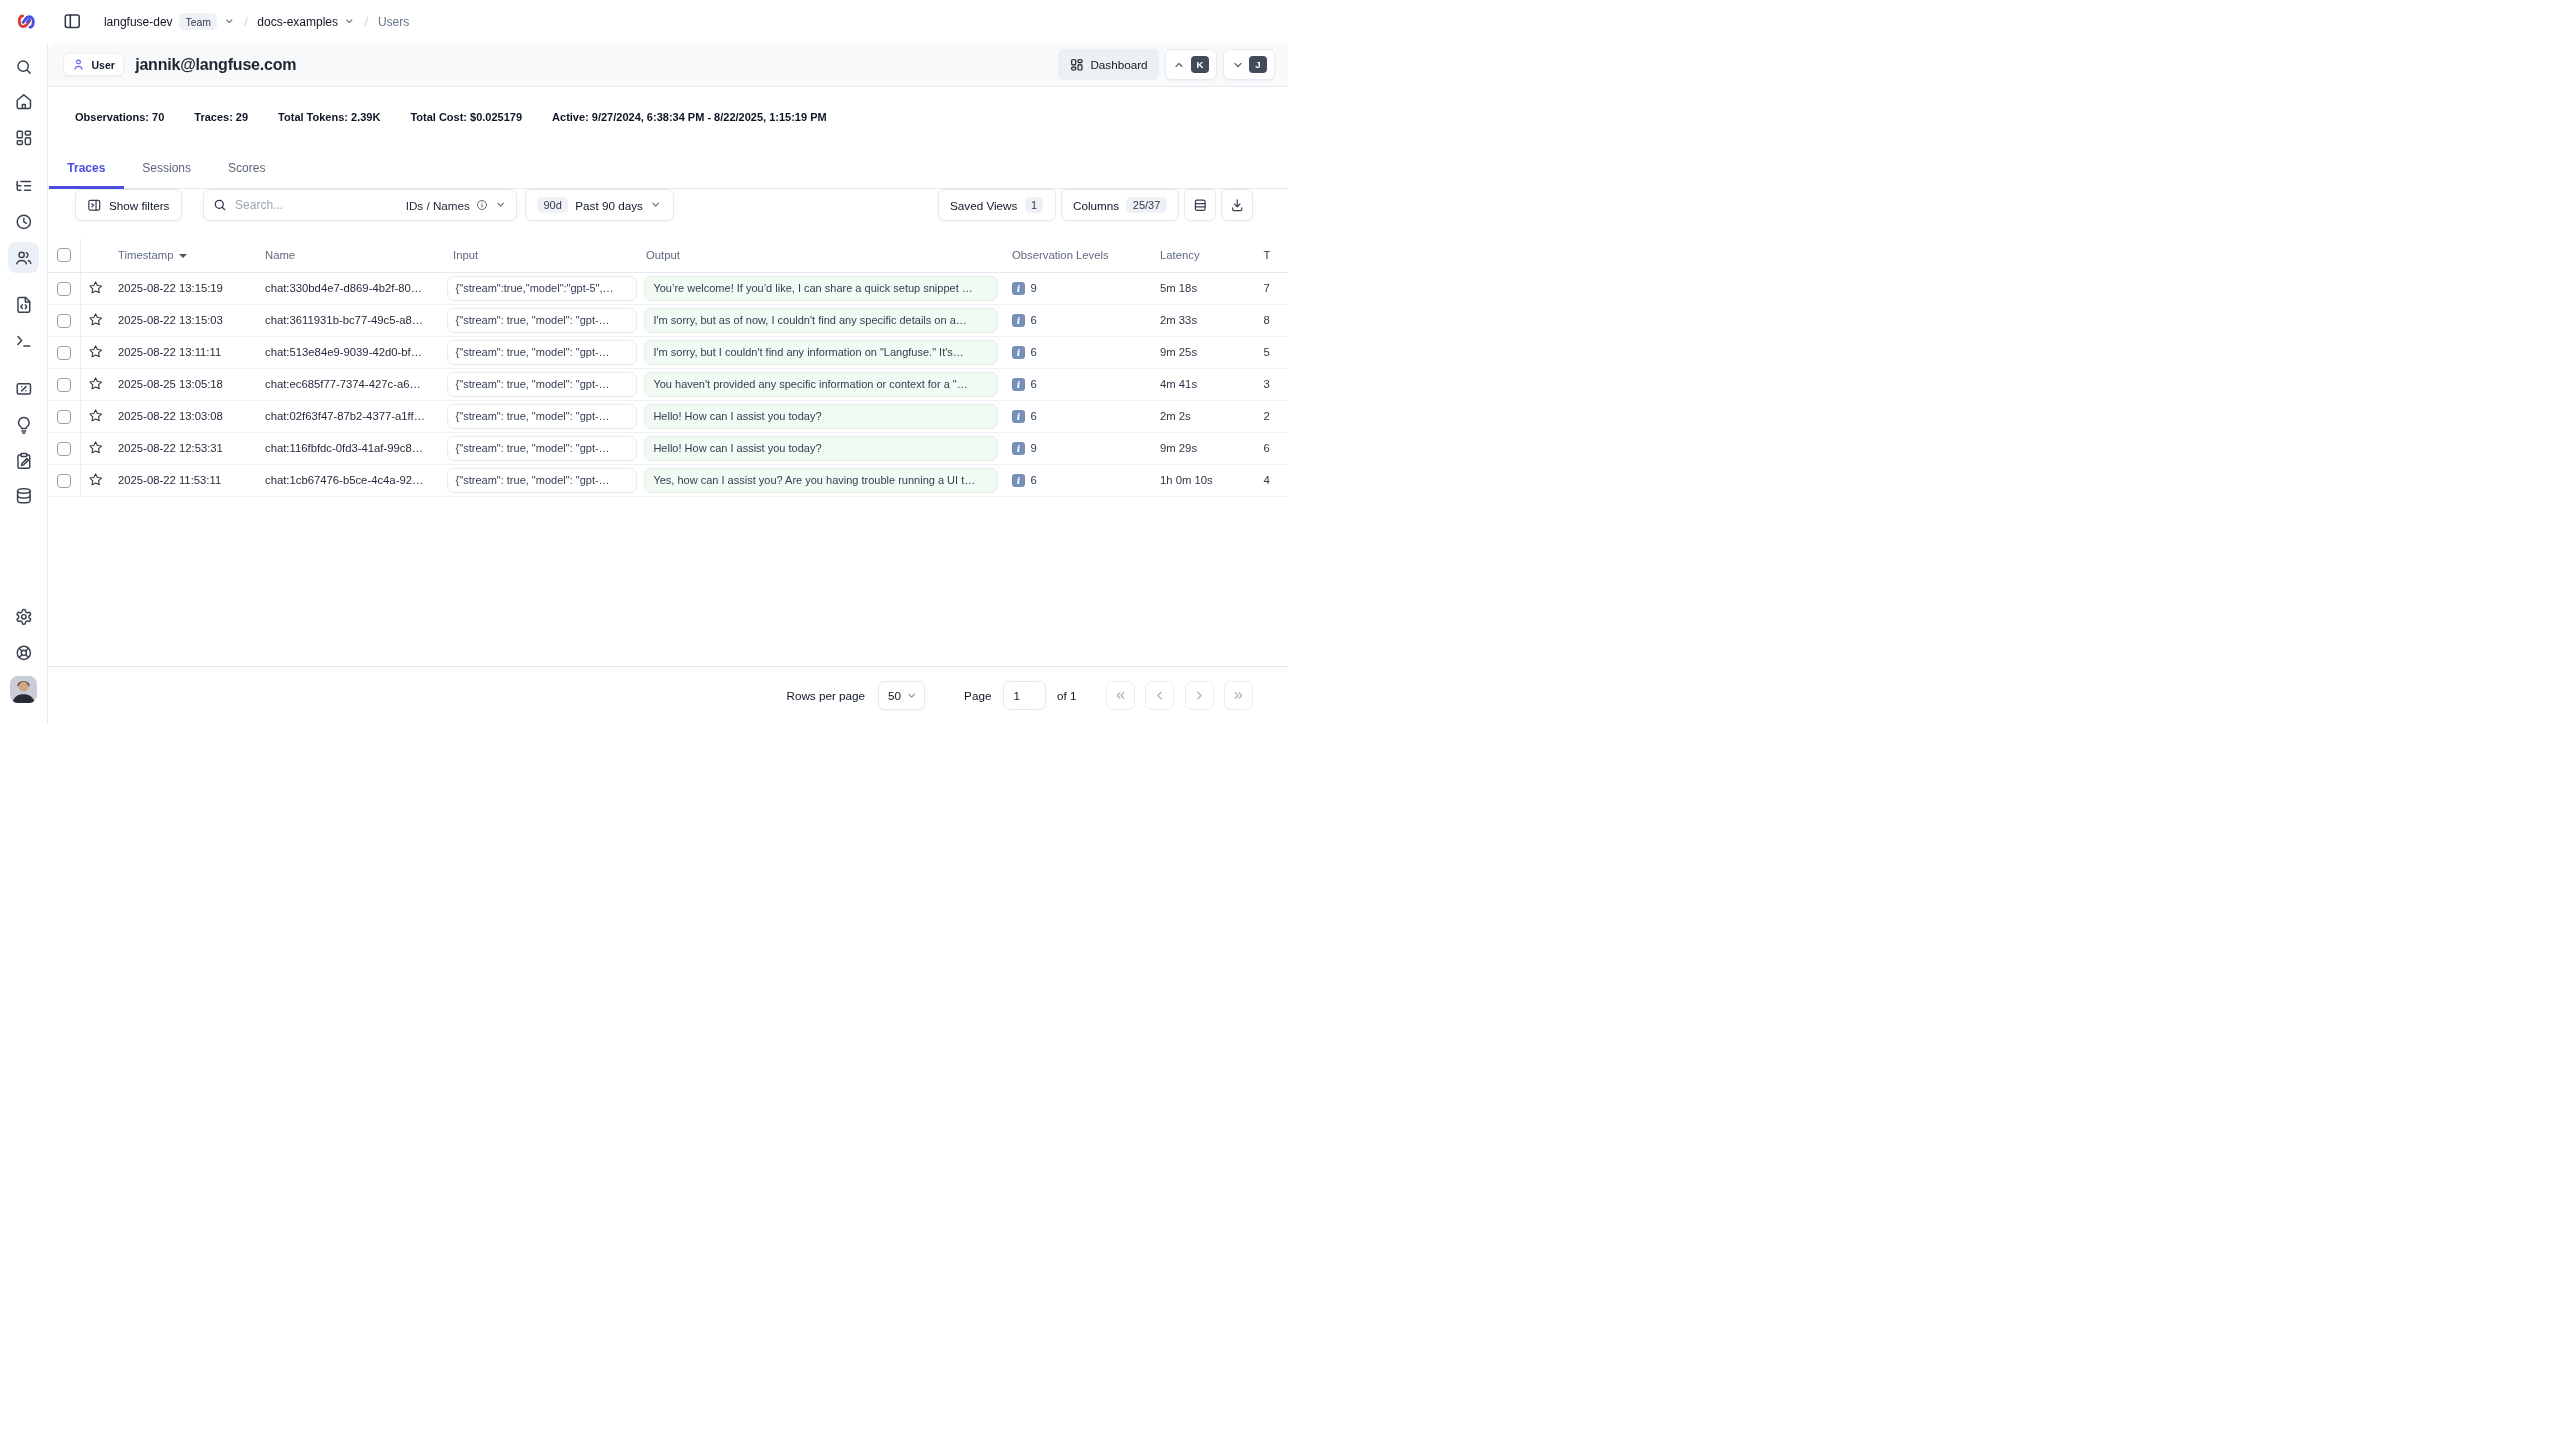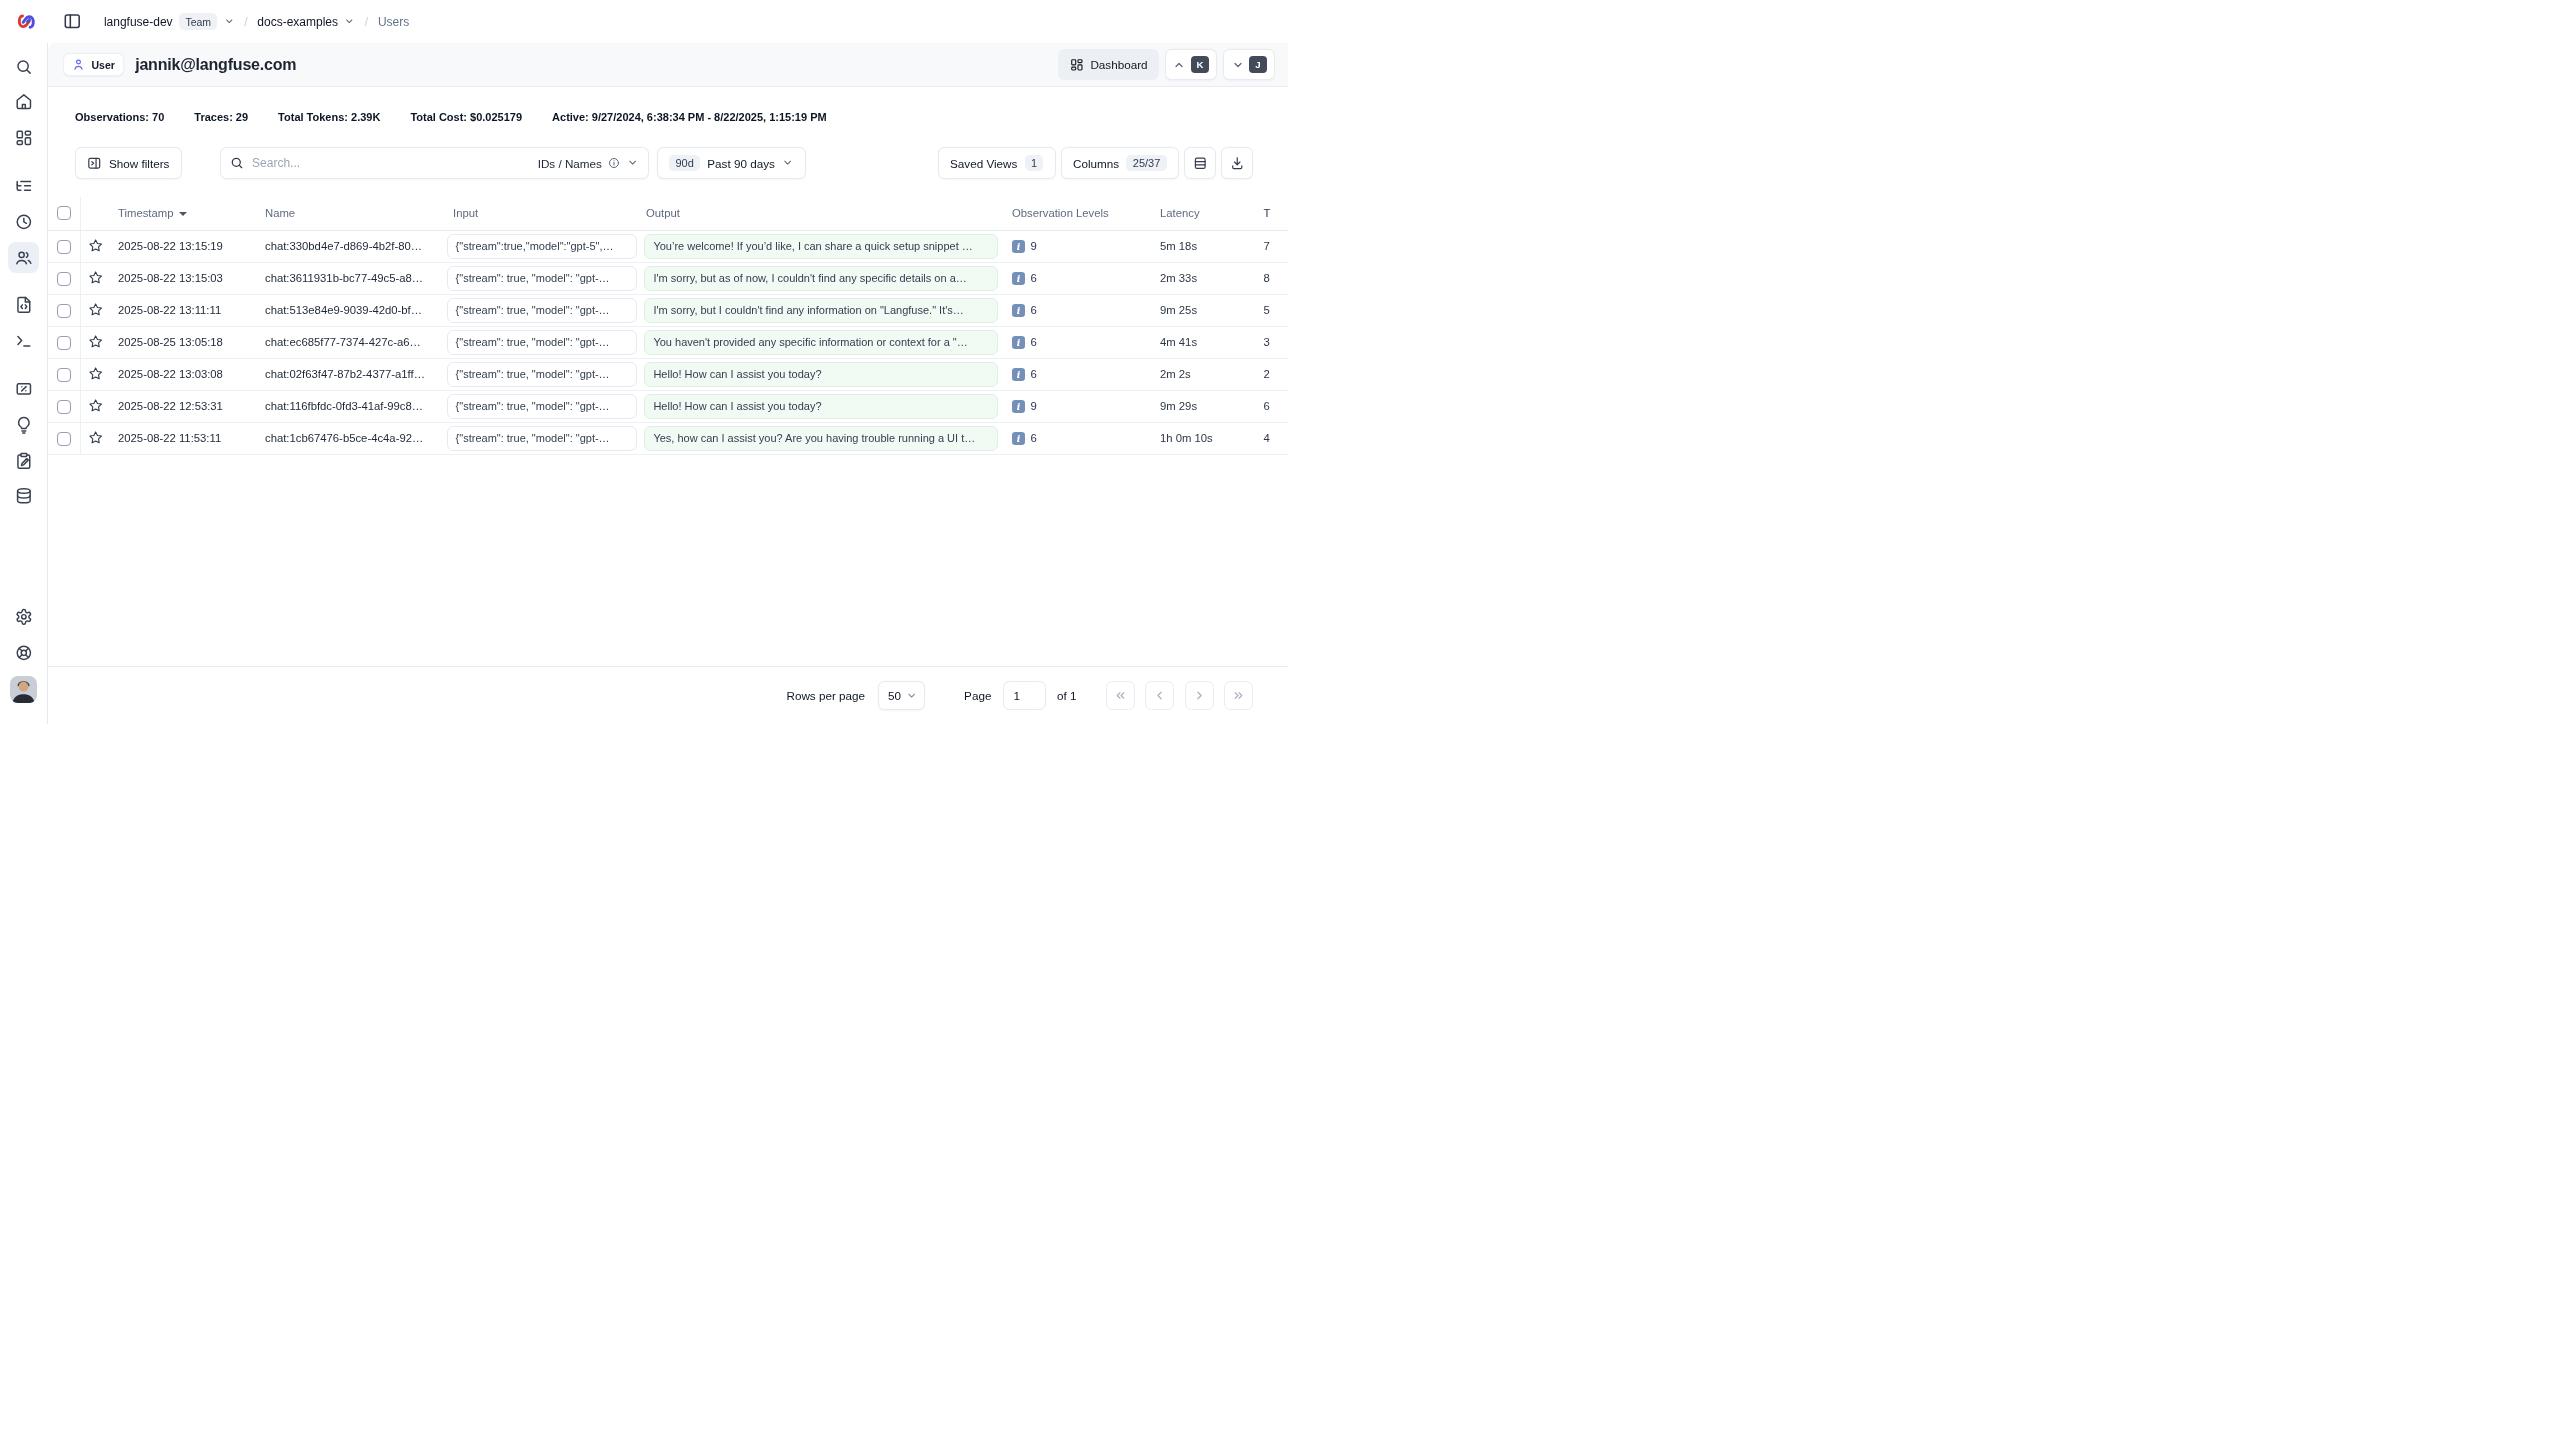--- a/index.html
+++ b/index.html
@@ -54,21 +54,21 @@
 
   .tabs { flex:0 0 42px; display:flex; border-bottom:0.8px solid #e5e9f0; padding-left:0.8px; }
   .tab { position:relative; display:flex; align-items:center; padding:0 18.5px; font-size:12px; font-weight:500; color:#5b6676; background:none; border:none; }
   .tab.active { color:#4b4de0; font-weight:600; }
   .tab.active::after { content:""; position:absolute; left:0; right:0; bottom:-0.8px; height:2.4px; background:#4b4de0; }
 
   .filterbar { flex:0 0 50px; display:flex; align-items:flex-start; gap:8px; padding:0 35px 0 27px; }
   .btn { display:flex; align-items:center; gap:7.2px; background:#fff; border:0.8px solid #e5e9f0; border-radius:6.4px; height:32px;
     padding:0 11.3px; font-size:11.7px; font-weight:500; color:#101828; box-shadow:0 0.8px 1.6px rgba(16,24,40,.04); }
   .btn svg { color:#353d4d; }
-  .searchbox { width:429px; margin-left:30px; display:flex; align-items:center; gap:8px; border:0.8px solid #e5e9f0;
+  .searchbox { width:314px; margin-left:13px; display:flex; align-items:center; gap:8px; border:0.8px solid #e5e9f0;
     border-radius:6.4px; height:32px; padding:0 9.7px; box-shadow:0 0.8px 1.6px rgba(16,24,40,.04); }
   .searchbox > svg { color:#313949; flex:0 0 auto; }
   .searchbox input { flex:1; min-width:0; border:none; outline:none; background:transparent; font-size:12px; color:#0f172a; font-family:inherit; }
   .searchbox input::placeholder { color:#9aa6b6; }
   .search-scope { display:flex; align-items:center; gap:6.4px; font-size:11.7px; color:#1c2534; background:none; border:none; }
   .search-scope .muted { color:#5c6777; }
   .badge { background:#eef1f6; border-radius:4.8px; padding:2.4px 6.4px; font-size:11px; font-weight:500; color:#323c4d; }
   .filter-right { margin-left:auto; display:flex; align-items:center; gap:5px; }
   .icon-btn { width:32px; justify-content:center; padding:0; }
 
@@ -305,20 +305,25 @@
       </div>
 
       <div class="stats">
         <span>Observations: 70</span>
         <span>Traces: 29</span>
         <span>Total Tokens: 2.39K</span>
         <span>Total Cost: $0.025179</span>
         <span>Active: 9/27/2024, 6:38:34 PM - 8/22/2025, 1:15:19 PM</span>
       </div>
 
+      <div class="tabs">
+        <button class="tab active">Traces</button>
+        <button class="tab">Sessions</button>
+        <button class="tab">Scores</button>
+      </div>
 
       <div class="filterbar">
         <button class="btn">
           <svg width="14.5" height="14.5" viewBox="0 0 24 24" fill="none" stroke="currentColor" stroke-width="2" stroke-linecap="round" stroke-linejoin="round">
               <rect x="3" y="4" width="18" height="16" rx="2.5"></rect>
               <path d="M15 4v16"></path>
               <path d="m8 9.5 3 2.5-3 2.5"></path>
             </svg>
           <span>Show filters</span>
         </button>

